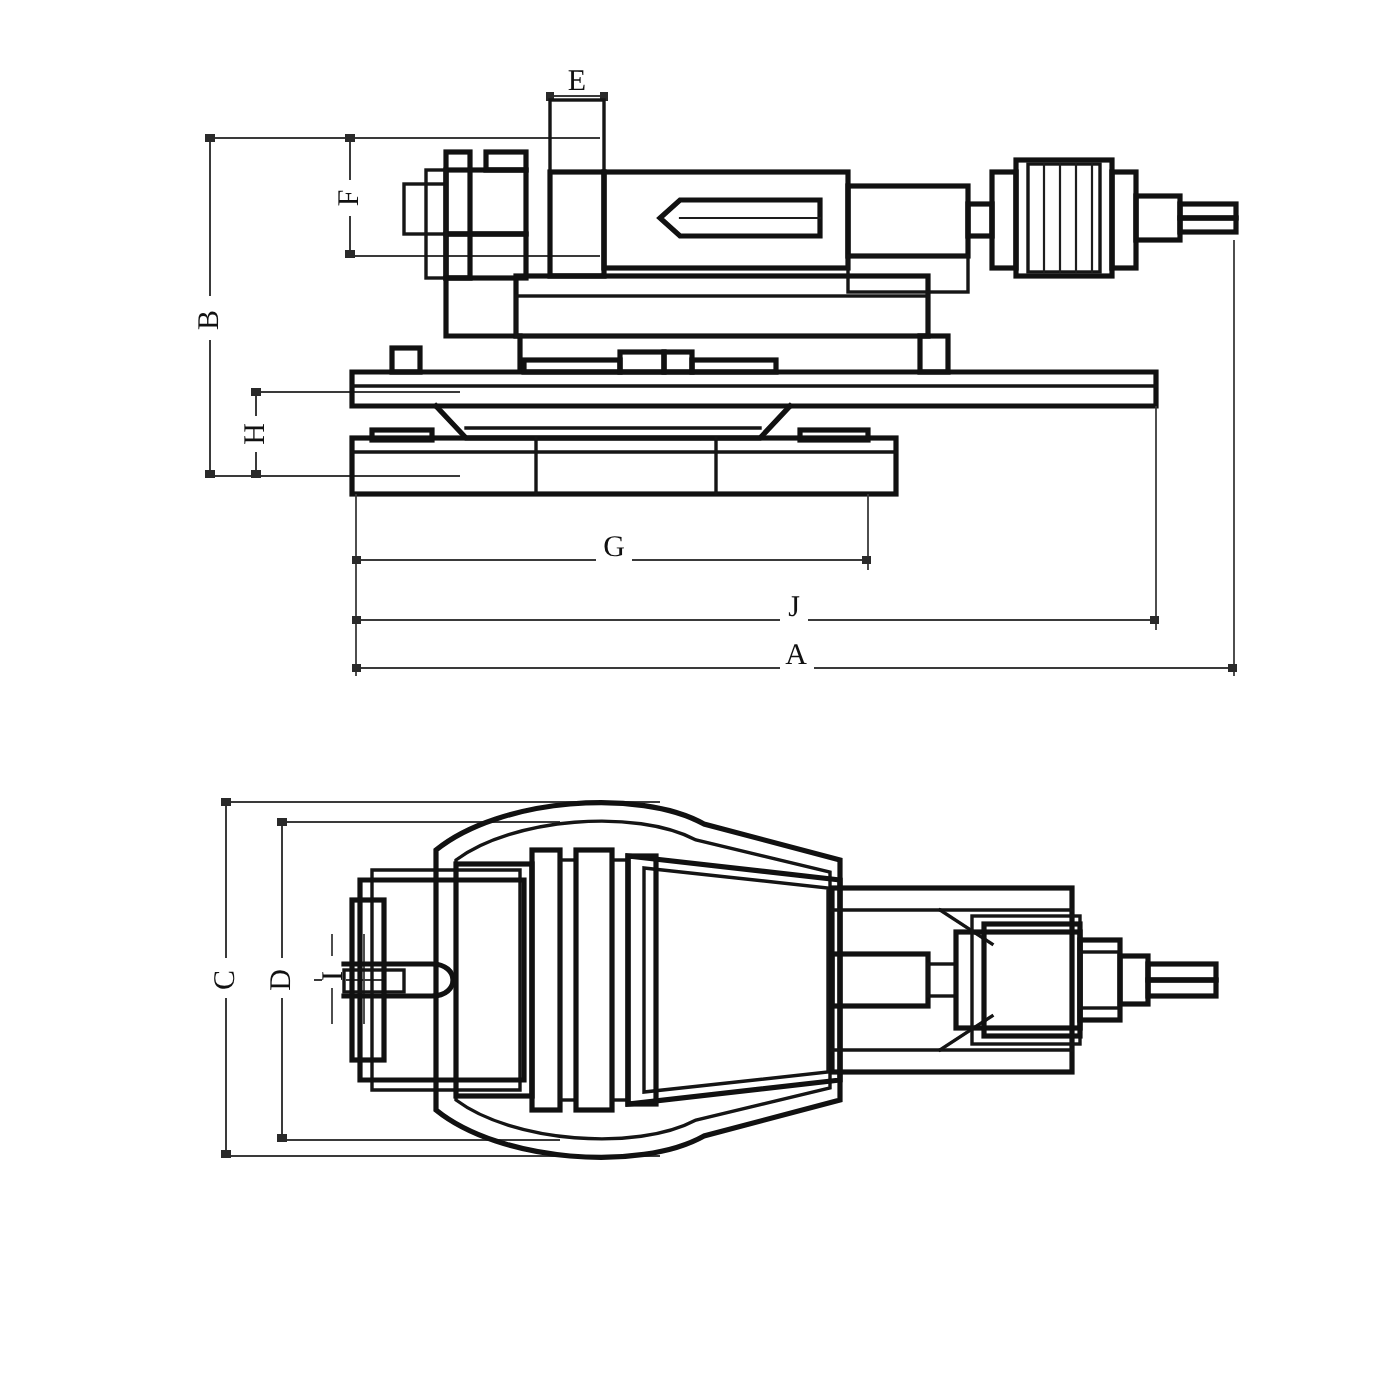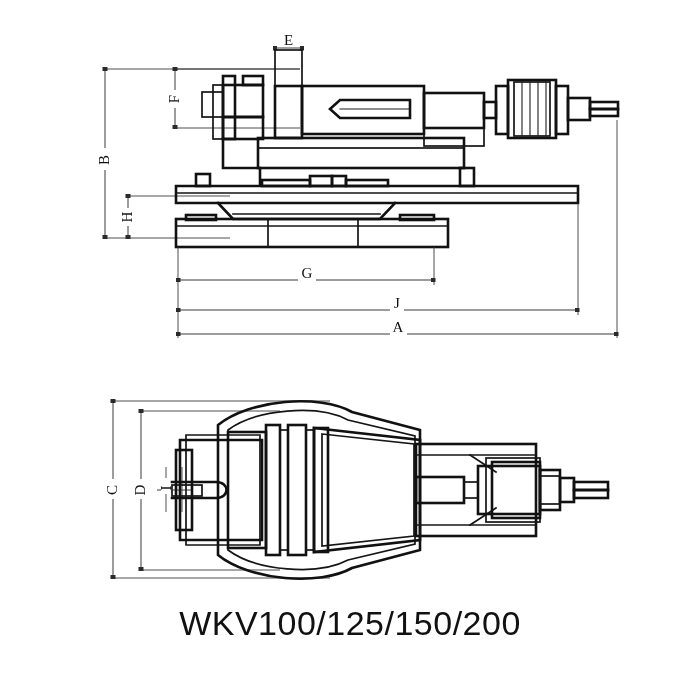--- a/index.html
+++ b/index.html
@@ -300,15 +300,14 @@
         <rect class="obj-heavy" x="560" y="478" width="14" height="24"></rect>
       </g>
 
       <g>
         <rect class="obj-heavy" x="574" y="482" width="34" height="8"></rect>
         <rect class="obj-heavy" x="574" y="490" width="34" height="8"></rect>
       </g>
     </g>
   </svg>
 
-  <div class="title-text">WKV100/125/150/200</div>
 
 </div>
 
 </body></html>

